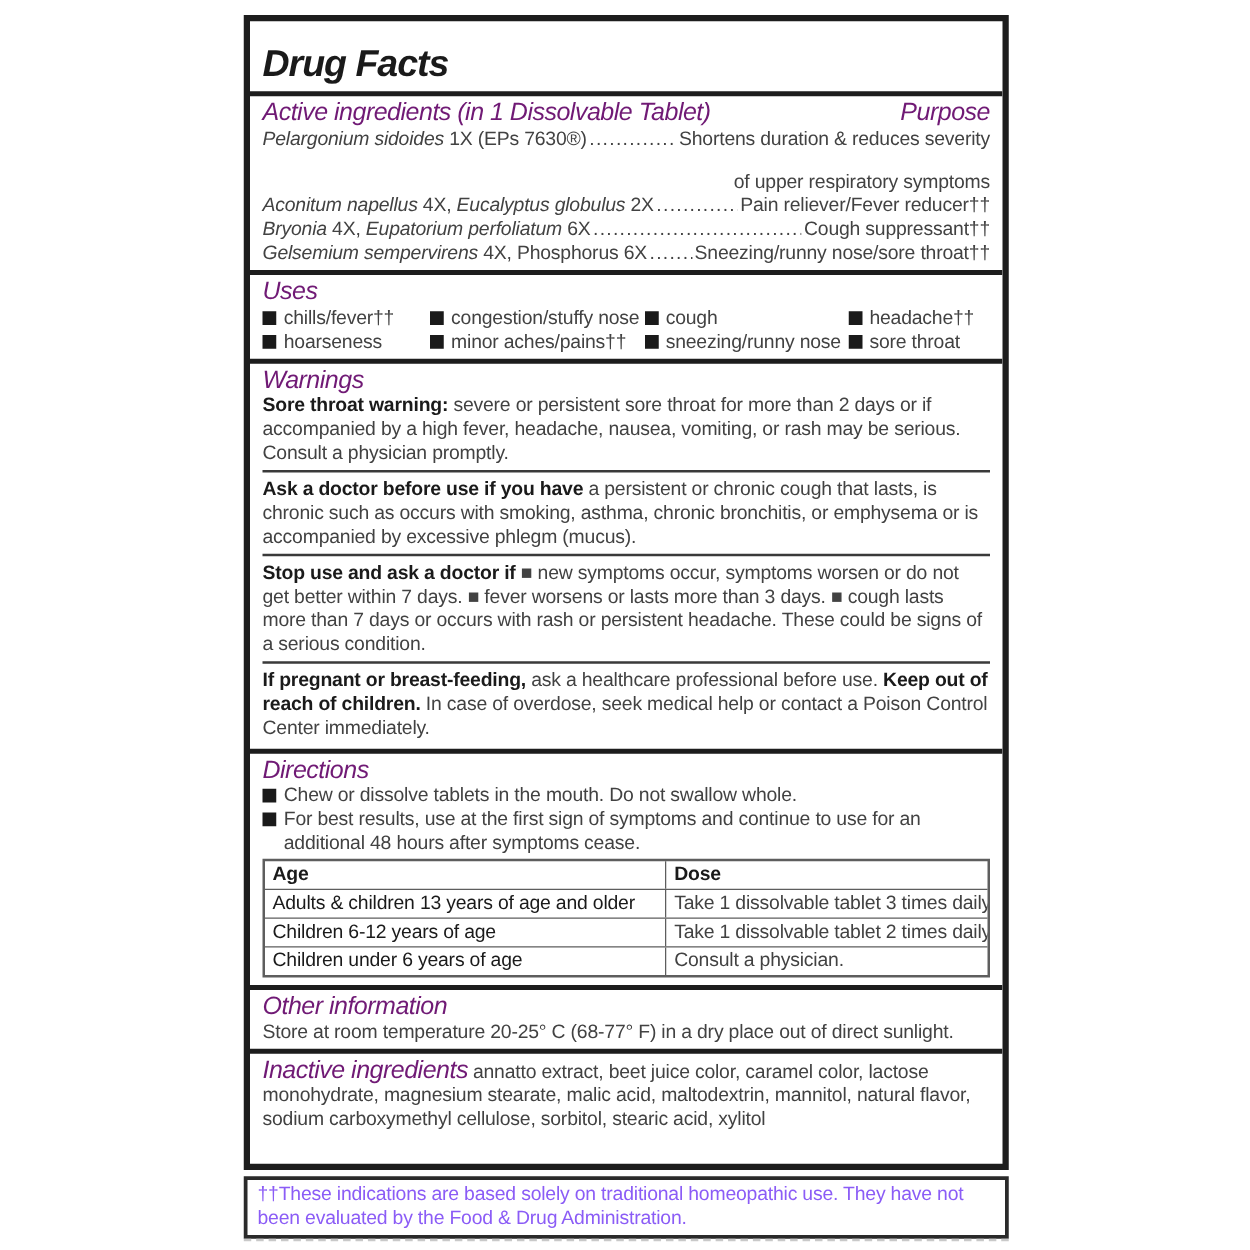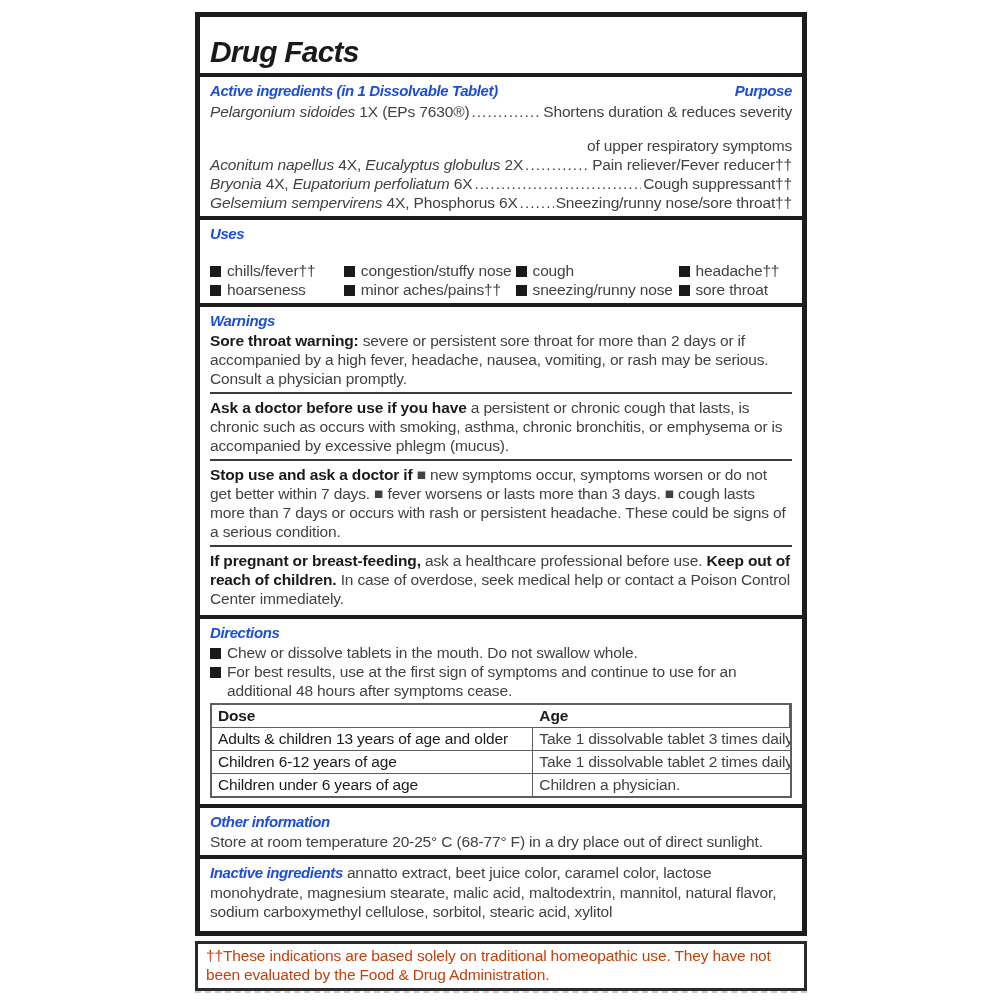--- a/index.html
+++ b/index.html
@@ -14,21 +14,21 @@
     box-sizing:border-box; border:5px solid #1d1d1d; background:#fff;
     overflow:hidden;
   }
   .title {
     font-size:30px; font-weight:bold; font-style:italic; color:#1a1a1a;
     letter-spacing:-0.8px; padding:18px 10px 4px; line-height:34px;
   }
   .rule-thick { height:4px; background:#1d1d1d; }
   .rule-thin  { height:2px; background:#3a3a3a; margin:4px 0; }
   .h {
-    font-size:15px; font-weight:bold; font-style:italic; color:#1d4ed8;
+    font-size:20px; font-weight:normal; font-style:italic; color:#701a75;
     letter-spacing:-0.4px; line-height:21px;
   }
   .sect { padding:3px 10px 4px; font-size:15.5px; line-height:19px; }
   .active-head { display:flex; justify-content:space-between; margin-bottom:1px; }
   .ing-row { display:flex; align-items:baseline; white-space:nowrap; }
   .ing-name i { font-style:italic; }
   .leader { flex:1 1 8px; overflow:hidden; margin:0 2px; }
   .leader::after {
     content:"........................................................................................................................................................";
     letter-spacing:1px; color:#424242;
@@ -37,35 +37,35 @@
   .ing-purpose2 { text-align:right;margin-top:15px; }
   .para { margin:0 0 3px; }
   .ink, b { color:#1a1a1a; font-weight:bold; }
   .sq {
     display:inline-block; width:11px; height:11px; background:#1a1a1a;
     margin-right:6px; flex:0 0 auto; transform:translateY(1px);
   }
   .bullet-line { display:flex; align-items:baseline; }
   .sym-grid {
     display:grid; grid-template-columns:23% 29.5% 28% 19.5%;
-    margin-top:17px;
+    margin-top:1px;
   }
   .sym-cell { display:flex; align-items:baseline; white-space:nowrap; }
   .dose-table { border:2px solid #5e5e5e; margin:3px 0 2px; }
   .drow { display:grid; grid-template-columns:55.6% 44.4%; }
   .drow + .drow { border-top:1.5px solid #5e5e5e; }
   .dcell { padding:1px 6px; line-height:20px; white-space:nowrap; overflow:hidden; }
   .dcell.first { border-right:1.5px solid #5e5e5e; }
   .dhead { font-weight:bold; color:#1a1a1a; }
   .age { font-weight:normal; color:#1a1a1a; }
   .inline-h { margin-right:4px; }
   .foot-box {
     position:absolute; left:195px; top:941px; width:612px;
     box-sizing:border-box; border:3px solid #2a2a2a; background:#fff;
-    padding:2px 8px 4px; font-size:15.5px; line-height:19px; color:#c2410c;
+    padding:2px 8px 4px; font-size:15.5px; line-height:19px; color:#8b5cf6;
   }
   .cut-line {
     position:absolute; left:195px; top:991px; width:612px; height:0;
     border-top:2px dashed #c9c9c9;
   }
 </style>
 </head>
 <body>
 
 <div class="main-box">
@@ -170,34 +170,34 @@
           <span class="sq"></span>
           <span>Chew or dissolve tablets in the mouth. Do not swallow whole.</span>
         </div>
         <div class="bullet-line">
           <span class="sq"></span>
           <span>For best results, use at the first sign of symptoms and continue to use for an additional 48 hours after symptoms cease.</span>
         </div>
       </div>
     <div class="dose-table">
         <div class="drow">
+          <div class="dcell first dhead">Age</div>
           <div class="dcell dhead">Dose</div>
-          <div class="dcell first dhead">Age</div>
         </div>
         <div class="drow">
           <div class="dcell first age">Adults &amp; children 13 years of age and older</div>
           <div class="dcell">Take 1 dissolvable tablet 3 times daily.</div>
         </div>
         <div class="drow">
           <div class="dcell first age">Children 6-12 years of age</div>
           <div class="dcell">Take 1 dissolvable tablet 2 times daily.</div>
         </div>
         <div class="drow">
           <div class="dcell first age">Children under 6 years of age</div>
-          <div class="dcell">Children a physician.</div>
+          <div class="dcell">Consult a physician.</div>
         </div>
       </div>
   </div>
   <div class="rule-thick"></div>
 
   <div class="sect">
     <div class="h">Other information</div>
     <div>Store at room temperature 20-25° C (68-77° F) in a dry place out of direct sunlight.</div>
   </div>
   <div class="rule-thick"></div>

